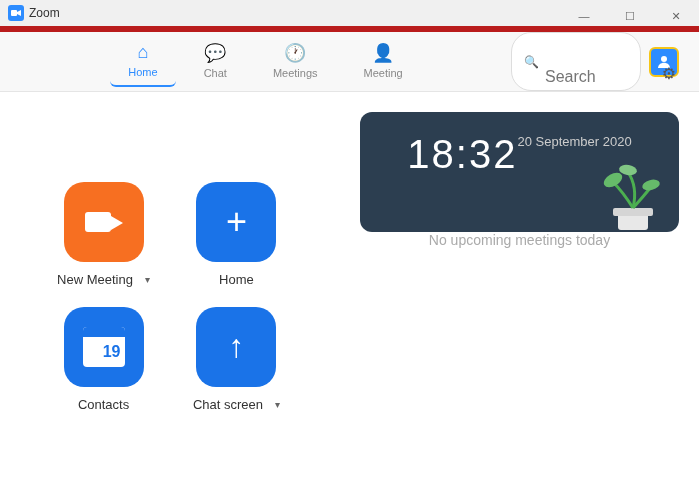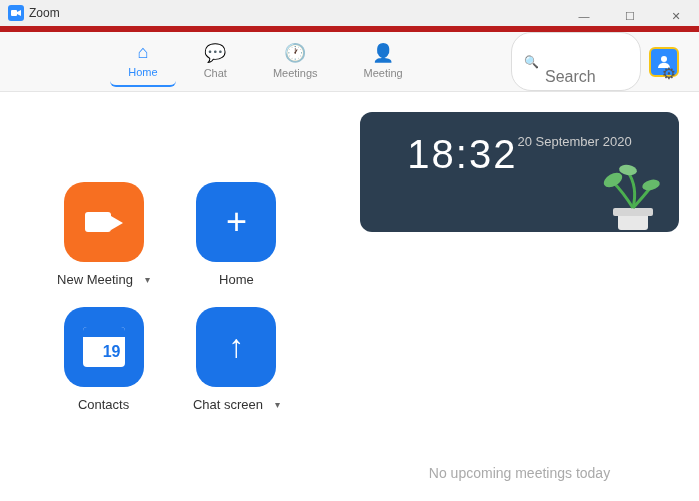--- a/index.html
+++ b/index.html
@@ -286,21 +286,21 @@
     .plant-decoration {
       position: absolute;
       right: 16px;
       bottom: 0;
       width: 60px;
       height: 80px;
     }
     .no-meetings {
       flex: 1;
       display: flex;
-      align-items: flex-end;
+      align-items: flex-start;
       justify-content: center;
       color: #aaa;
       font-size: 14px;
     }
   </style>
 </head>
 <body>
 
 <div class="titlebar">
   <div class="titlebar-title">

